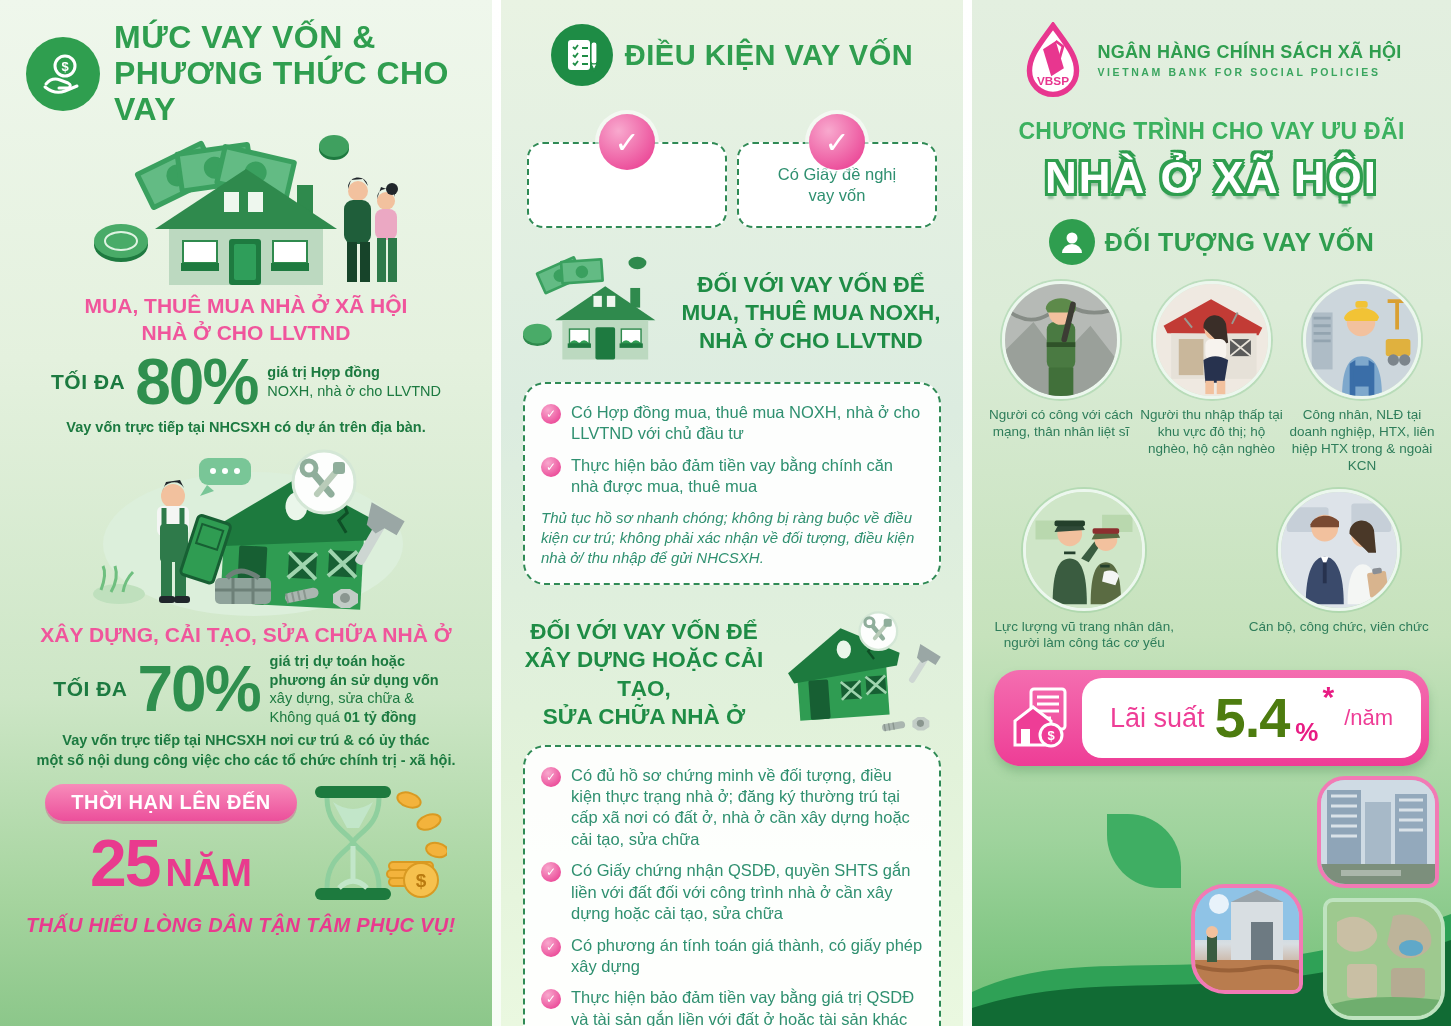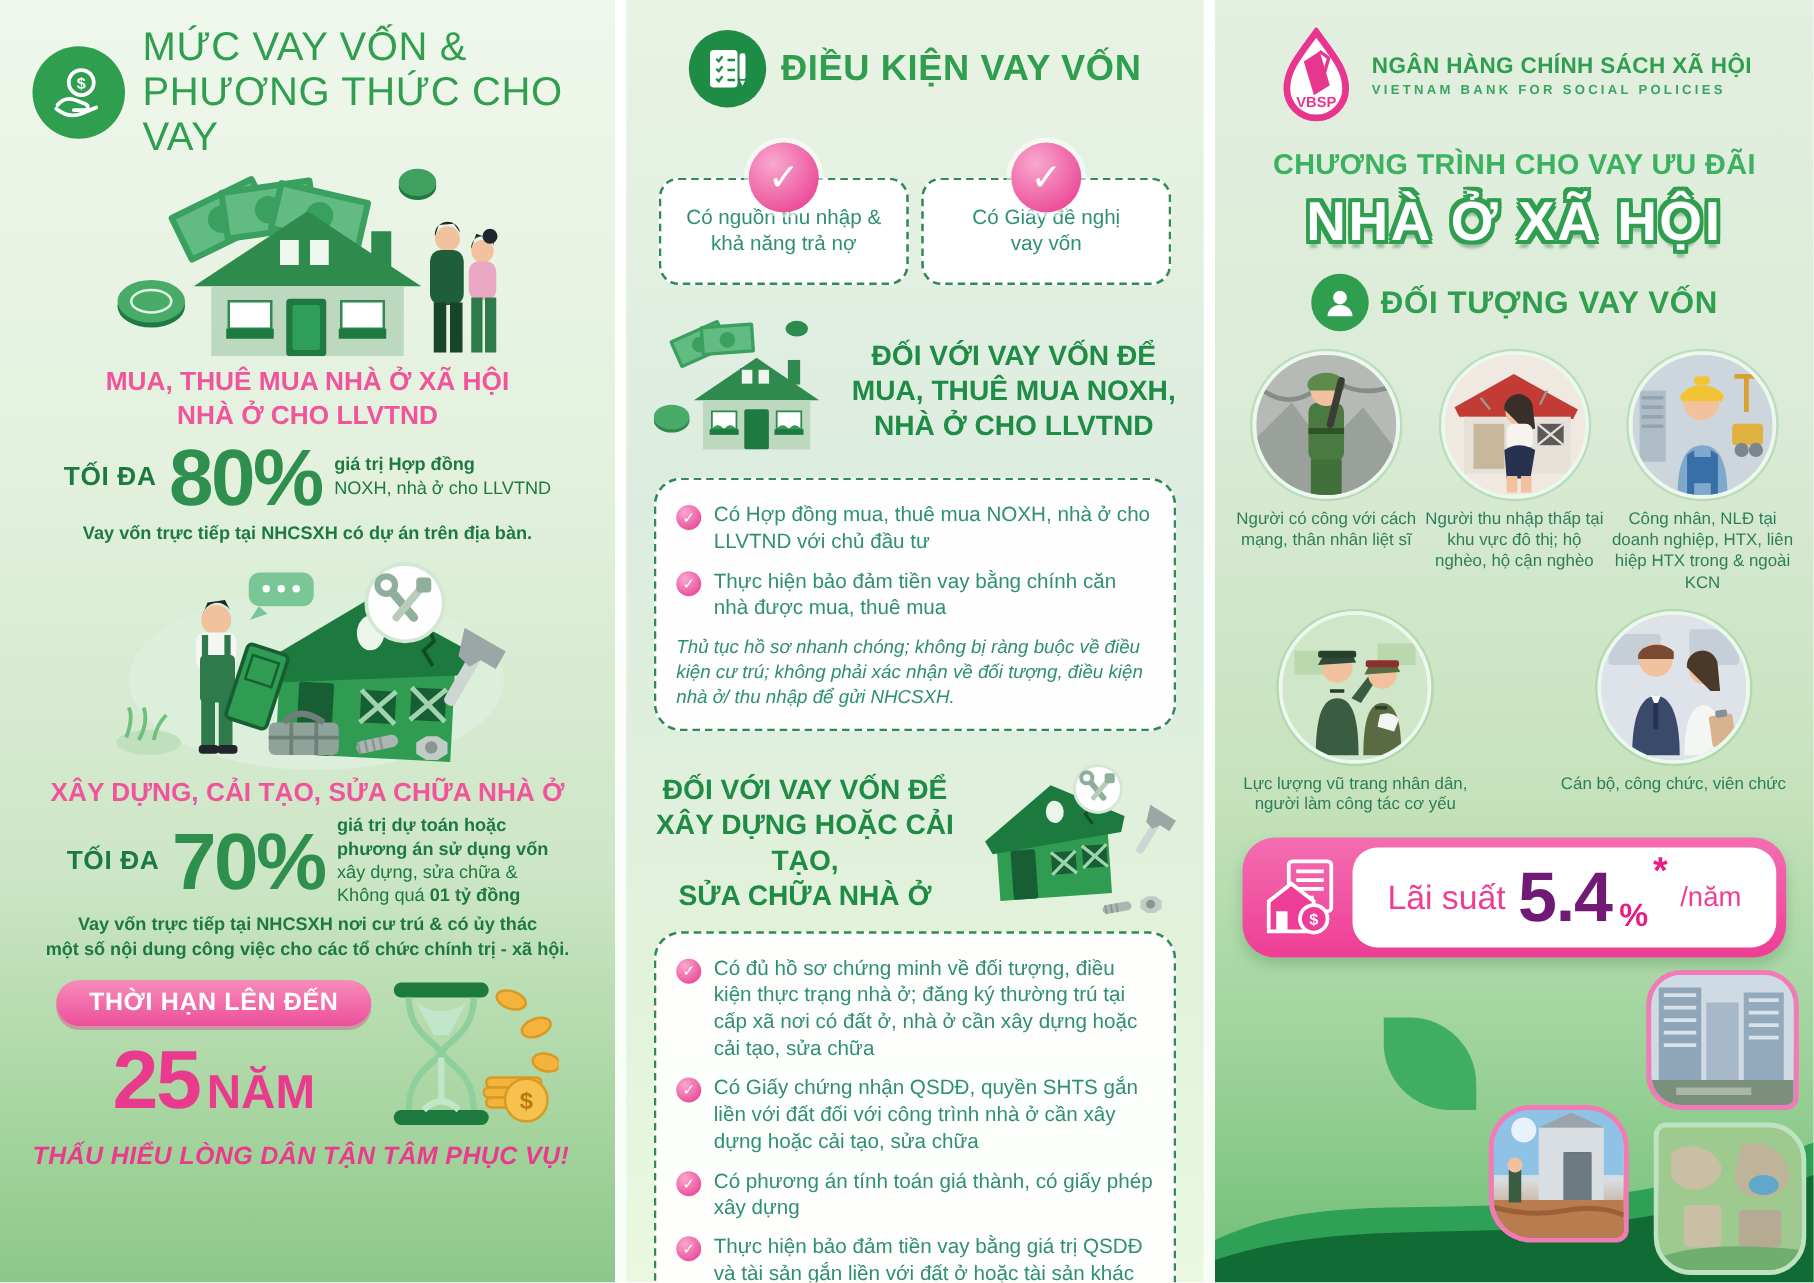--- a/index.html
+++ b/index.html
@@ -13,21 +13,21 @@
   .fold { width:9px; height:1026px; background:linear-gradient(180deg,rgba(255,255,255,.85),rgba(244,252,242,.7)); }
 
   
   #panel-left {
     width:492px;
     background:linear-gradient(180deg,#eff7ec 0%,#e4f1de 35%,#cde6c6 68%,#a5d49e 88%,#8cc78a 100%);
     padding:20px 26px 0 26px;
   }
   .l-header { display:flex; align-items:center; gap:14px; }
   .badge-circle { width:74px; height:74px; border-radius:50%; background:#2f9e4f; display:flex; align-items:center; justify-content:center; flex:none; }
-  .l-title { color:#2f9e4f; font-weight:normal; font-size:32px; line-height:1.12; letter-spacing:.5px; }
+  .l-title { color:#2f9e4f; font-weight:bold; font-size:32px; line-height:1.12; letter-spacing:.5px; }
   .illus { display:block; margin:0 auto; }
   .pink-heading { text-align:center; color:#f0559c; font-weight:bold; font-size:21px; line-height:1.25; margin-top:8px; }
   .rate-row { display:flex; align-items:center; justify-content:center; gap:10px; margin-top:4px; }
   .rate-max { color:#1c7a40; font-weight:bold; font-size:21px; letter-spacing:.5px; }
   .rate-big { color:#2f8f4e; font-weight:bold; font-size:64px; letter-spacing:-2px; line-height:1; }
   .rate-side { font-size:14.5px; color:#1c7a40; line-height:1.3; text-align:left; }
   .rate-side .b { font-weight:bold; }
   .method-line { text-align:center; color:#1c7a40; font-weight:bold; font-size:14.5px; line-height:1.35; margin-top:4px; }
   .term-row { display:flex; align-items:flex-start; justify-content:center; margin-top:14px; }
   .term-left { text-align:center; }
@@ -77,21 +77,21 @@
   .aud-row2 { display:flex; justify-content:center; gap:62px; margin-top:14px; }
   .aud-cell { display:flex; flex-direction:column; align-items:center; width:146px; }
   .aud-cell.wide { width:210px; }
   .photo-circle { width:118px; height:118px; border-radius:50%; overflow:hidden; border:3px solid #ecf7ee; box-shadow:0 0 0 2px rgba(140,200,150,.4); flex:none; }
   .photo-circle.big { width:122px; height:122px; }
   .aud-caption { margin-top:8px; text-align:center; color:#2e7d5a; font-size:13.5px; line-height:1.25; }
   .interest-box { position:relative; margin:18px 6px 0 6px; height:96px; background:linear-gradient(180deg,#f46eb0,#ee3d96); border-radius:26px; box-shadow:0 6px 10px rgba(80,140,90,.35); display:flex; align-items:center; }
   .interest-icon-wrap { width:96px; display:flex; align-items:center; justify-content:center; flex:none; }
   .interest-inner { position:absolute; left:88px; right:8px; top:8px; bottom:8px; background:#fff; border-radius:20px; display:flex; align-items:center; justify-content:center; gap:10px; }
   .int-label { color:#ee3d96; font-size:27px; }
-  .int-value { color:#701a75; font-weight:bold; font-size:56px; letter-spacing:-1px; line-height:1; }
+  .int-value { color:#4d7c0f; font-weight:bold; font-size:56px; letter-spacing:-1px; line-height:1; }
   .int-pct { color:#e81c84; font-weight:bold; font-size:26px; align-self:flex-end; margin:0 0 10px -4px; }
   .int-star { color:#e81c84; font-weight:bold; font-size:30px; align-self:flex-start; margin:2px 0 0 -6px; }
   .int-per { color:#ee3d96; font-size:22px; }
   .collage { position:absolute; left:0; right:0; bottom:0; height:250px; pointer-events:none; }
   .waves { position:absolute; bottom:0; left:0; width:100%; height:130px; }
   .photo-card { position:absolute; overflow:hidden; }
   .pc1 { right:12px; top:0; width:122px; height:112px; border:4px solid #f27ab5; border-radius:28px 28px 10px 28px; background:linear-gradient(180deg,#b9c9d8 0%,#d6e0e8 45%,#93a9bc 100%); }
   .pc2 { right:148px; top:108px; width:112px; height:110px; border:4px solid #f27ab5; border-radius:34px 34px 10px 34px; background:linear-gradient(180deg,#8fc3e6 0%,#d8dee2 55%,#b97c4e 100%); }
   .pc3 { right:6px; top:122px; width:122px; height:122px; border:4px solid #bfe3c0; border-radius:10px 30px 30px 30px; background:linear-gradient(160deg,#b9d8a4 0%,#90c184 55%,#6fae6e 100%); }
   .leaf { position:absolute; right:270px; top:38px; width:74px; height:74px; background:#3fae63; border-radius:0 72% 0 72%; }
@@ -289,21 +289,20 @@
         <rect x="28" y="6" width="6" height="22" rx="2.5" fill="#fff" stroke="#1e8c45" stroke-width="1.2"></rect>
         <path d="M28,28 l3,6 3,-6 Z" fill="#fff" stroke="#1e8c45" stroke-width="1.2"></path>
       </svg>
     </div>
     <div class="m-title">ĐIỀU KIỆN VAY VỐN</div>
   </div>
 
   <div class="cond-row">
     <div class="cond-box">
       <div class="cond-check">✓</div>
-      <div><span>Có nguồn thu nhập &amp;</span><br><span>khả năng trả nợ</span></div>
     </div>
     <div class="cond-box">
       <div class="cond-check">✓</div>
       <div><span>Có Giấy đề nghị</span><br><span>vay vốn</span></div>
     </div>
   </div>
 
   <div class="sec-row">
     <svg width="152" height="126" viewBox="0 0 170 140" style="flex:none;">
       <g transform="rotate(-24 42 30)">

